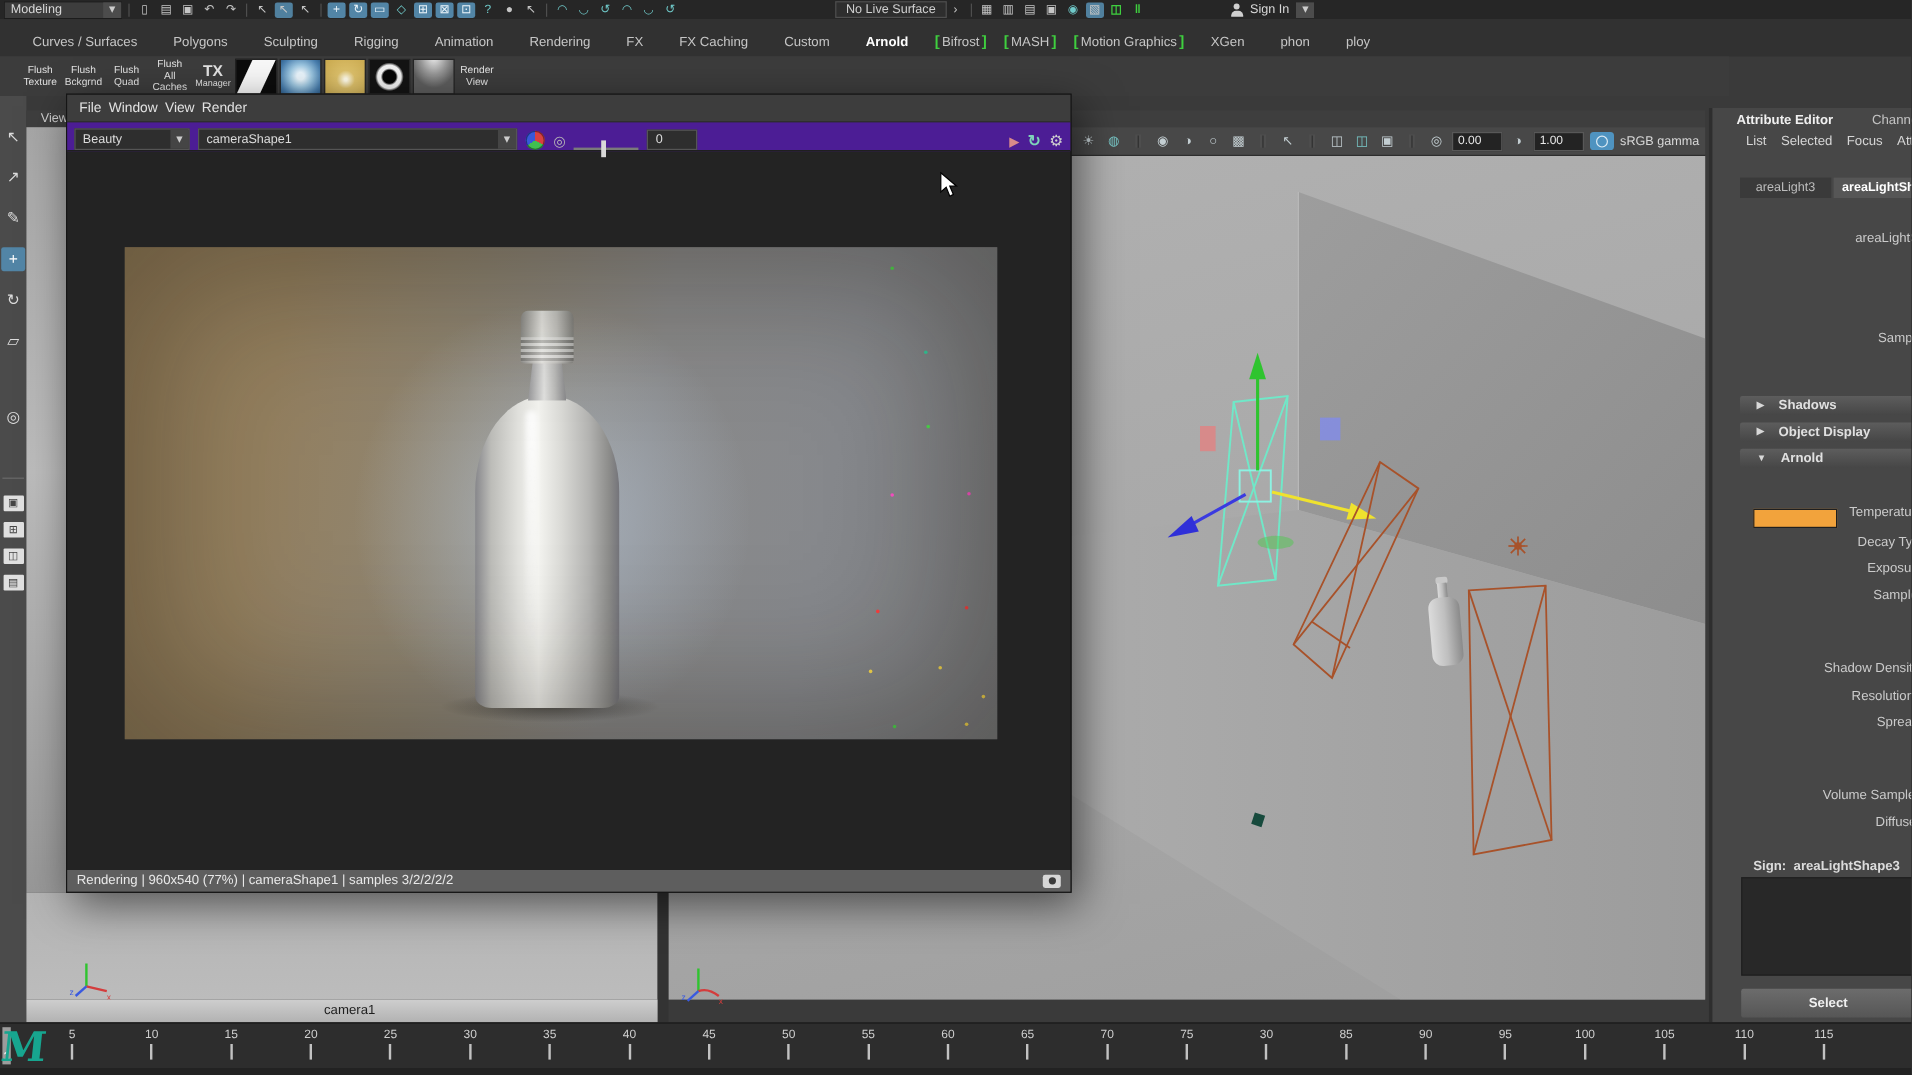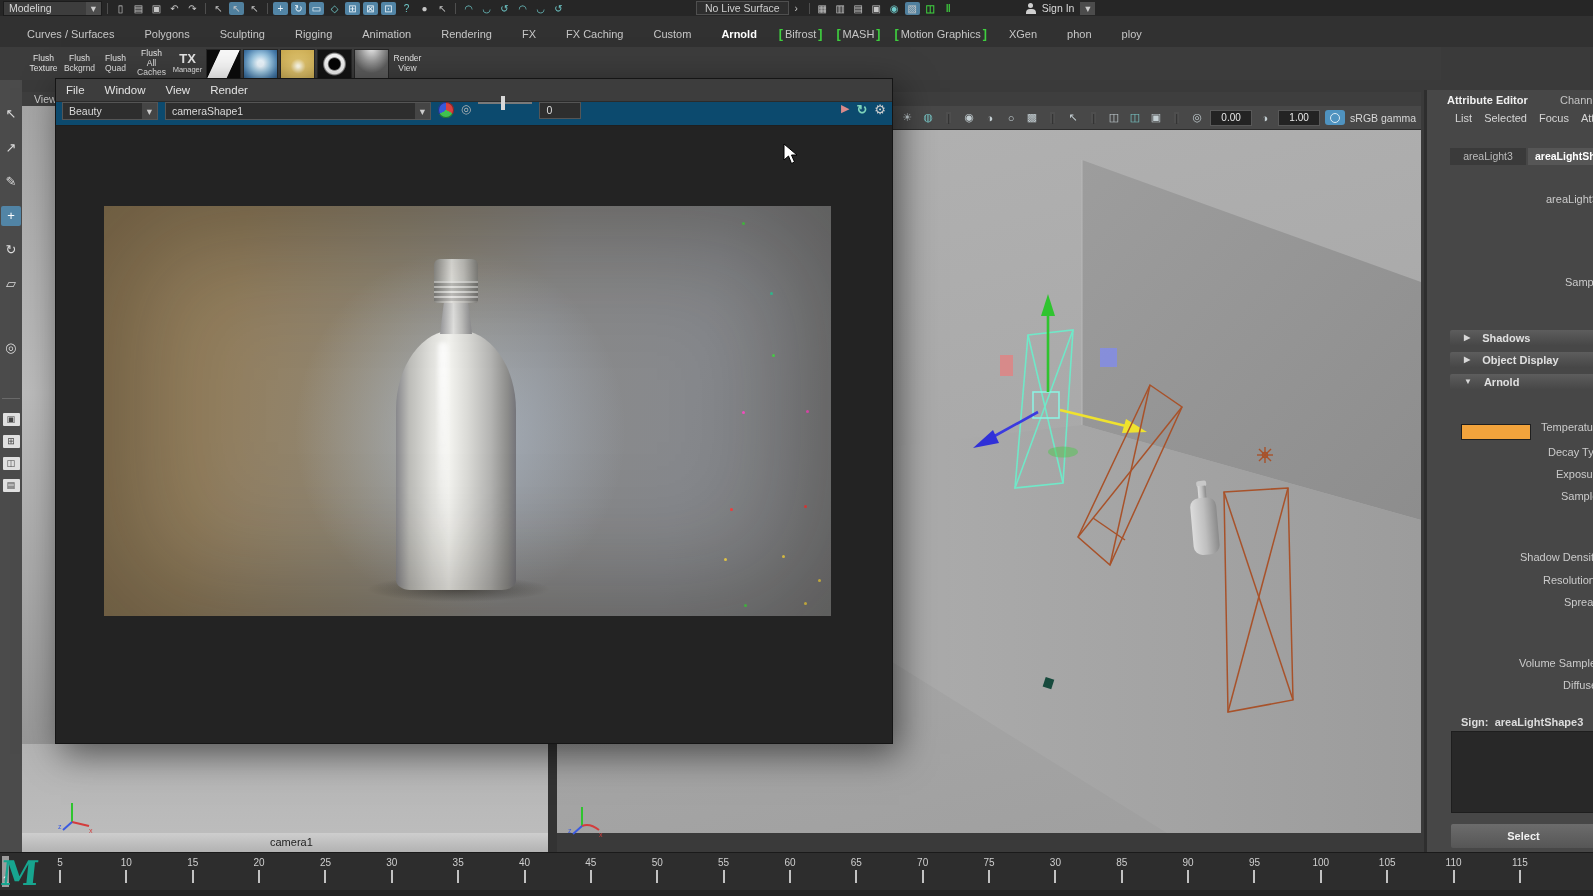--- a/index.html
+++ b/index.html
@@ -27,21 +27,21 @@
   .person::after{content:"";position:absolute;left:0;top:6px;width:10px;height:5px;border-radius:4px 4px 0 0;background:#cfcfcf;}
   
   .tabrow{position:absolute;left:0;top:16px;width:1593px;height:31px;background:#313131;
           display:flex;align-items:flex-end;padding-left:12px;box-sizing:border-box;}
   .mtab{padding:4px 11px 6px;font-size:11px;color:#c6c6c6;white-space:nowrap;}
   .mtab.active .lbl{color:#fff;font-weight:bold;}
   .mtab.br{padding:4px 5px 6px;}
   .mtab .brk{color:#3fcf3f;font-weight:bold;font-size:12.5px;margin:0 2px;}
   
   .shelf{position:absolute;left:0;top:47px;width:1441px;height:33px;background:#3c3c3c;
-         display:flex;align-items:center;padding-left:26px;box-sizing:border-box;}
+         display:flex;align-items:center;padding-left:16px;box-sizing:border-box;}
   .shelf-btn{width:35px;height:30px;display:flex;flex-direction:column;justify-content:center;
              text-align:center;color:#e2e2e2;font-size:8.5px;line-height:9.5px;flex:none;}
   .shelf-btn.tx .l1{font-size:13px;font-weight:bold;line-height:12px;}
   .shelf-btn.tx .l2{font-size:7.5px;}
   .thumb{width:33px;height:28px;margin:0 1px;border:1px solid #262626;flex:none;}
   .t1{background:linear-gradient(115deg,#0c0c0c 28%,#f8f8f8 30% 70%,#0c0c0c 72%),#0c0c0c;}
   .t2{background:radial-gradient(circle at 50% 48%,#eaf5fc 0 14%,#9cc6e0 42%,#4a7fae 78%,#2e5d8a 100%);}
   .t3{background:radial-gradient(circle at 52% 58%,#fffbe8 0 5%,#ddc06a 32%,#c9a94e 100%);}
   .t4{background:radial-gradient(circle at 50% 50%,#050505 0 25%,#f2f2f2 33% 45%,#141414 55%);}
   .t5{background:radial-gradient(ellipse 60% 95% at 50% -12%,#f0f0f0,#9a9a9a 55%,#5d5d5d);}
@@ -61,21 +61,21 @@
   .cam-bottom{position:absolute;left:22px;top:744px;width:526px;height:89px;
               background:linear-gradient(#b4b4b4,#bcbcbc);}
   .persp-menubar{position:absolute;left:557px;top:92px;width:864px;height:14px;background:#3e3e3e;}
   .persp-iconbar{position:absolute;left:557px;top:106px;width:864px;height:24px;background:#484848;
                  border-bottom:1px solid #2d2d2d;display:flex;align-items:center;justify-content:flex-end;
                  gap:5px;padding-right:5px;box-sizing:border-box;}
   .vpicon{width:16px;text-align:center;color:#c3ced2;font-size:11px;flex:none;}
   .vpicon.teal{color:#79c9c9;}
   .vpicon.sep{color:#2d2d2d;width:5px;}
   .vfield{background:#232323;border:1px solid #585858;color:#eaeaea;font-size:10px;height:14px;
-          line-height:14px;min-width:32px;text-align:center;padding:0 4px;flex:none;}
+          line-height:14px;min-width:32px;text-align:left;padding:0 4px;flex:none;}
   .cmbtn{width:20px;height:15px;background:#4f93c0;border-radius:3px;position:relative;flex:none;}
   .cmbtn::before{content:"";position:absolute;left:5px;top:2.5px;width:10px;height:10px;border-radius:50%;border:1.5px solid #dbeaf4;box-sizing:border-box;}
   .cmlabel{color:#d8d8d8;font-size:10.5px;white-space:nowrap;}
   .persp-vp{position:absolute;left:557px;top:130px;width:864px;height:703px;
             background:linear-gradient(165deg,#b2b2b2,#a8a8a8 55%,#9e9e9e);}
   .pdiv{position:absolute;left:548px;top:90px;width:9px;height:762px;background:#333;}
   .pbar{position:absolute;top:833px;height:19px;background:linear-gradient(#cecece,#b2b2b2);
         color:#1e1e1e;font-size:11px;line-height:19px;}
   .pbar span{position:absolute;top:0;}
   
@@ -107,23 +107,23 @@
   .cflabel{position:absolute;left:3px;top:22px;color:#f2f2f2;font-size:10px;font-weight:bold;}
   .bstrip{position:absolute;left:0;top:890px;width:1593px;height:6px;background:#222;}
   .mlogo{position:absolute;left:1px;top:855px;font-size:34px;line-height:36px;font-weight:bold;
          color:#17a58f;transform:skewX(-6deg);font-family:"DejaVu Serif",serif;}
   
   .awin{position:absolute;left:55px;top:78px;width:838px;height:666px;background:#232323;
         border:1px solid #151515;box-sizing:border-box;box-shadow:6px 10px 34px rgba(0,0,0,.55);}
   .atitle{height:26px;background:#f4f4f4;display:flex;align-items:center;gap:8px;padding:0 10px;color:#1f1f1f;font-size:12px;}
   .wbtns{margin-left:auto;display:flex;}
   .wbtn{width:44px;text-align:center;line-height:26px;color:#333;font-size:12.5px;}
-  .amenubar{height:22px;background:#3d3d3d;display:flex;align-items:center;gap:20px;padding-left:10px;
+  .amenubar{height:22px;background:#3d3d3d;display:flex;align-items:center;gap:6px;padding-left:10px;
             font-size:11.5px;color:#e2e2e2;border-bottom:1px solid #2b2b2b;}
-  .atoolbar{height:23px;background:#0c4a6e;display:flex;align-items:flex-start;gap:7px;padding:0 6px;border-bottom:1px solid #1f1f1f;}
+  .atoolbar{height:23px;background:#4c1d95;display:flex;align-items:flex-end;gap:7px;padding:0 6px;border-bottom:1px solid #1f1f1f;}
   .acombo{display:flex;align-items:center;background:#2e2e2e;border:1px solid #555;height:16px;
           font-size:10.5px;color:#dcdcdc;justify-content:space-between;}
   .aov{width:88px;padding-left:6px;}
   .cam{width:258px;padding-left:6px;}
   .acombo .ddbox{background:#454545;height:16px;line-height:16px;}
   .cwheel{width:16px;height:16px;border-radius:50%;flex:none;
           background:conic-gradient(#d84040 0 33%,#40c050 33% 66%,#3858d8 66% 100%);
           box-shadow:inset 0 0 0 1px rgba(0,0,0,.4);}
   .aicon{color:#b8b8b8;font-size:12px;flex:none;}
   .sl{width:54px;height:2px;background:#7a7a7a;position:relative;flex:none;}
@@ -608,19 +608,23 @@
     </div>
     <div class="rimg">
       <div class="rglow"></div>
       <div class="bshadow"></div>
       <div class="bbody"></div>
       <div class="bneck"></div>
       <div class="bcap"></div>
       <div class="specks"></div>
       <div class="rvig"></div>
     </div>
+    <div class="astatus">
+      <span>Rendering | 960x540 (77%) | cameraShape1  | samples 3/2/2/2/2</span>
+      <span class="scam"></span>
+    </div>
   </div>
 
   <svg class="cursor" width="16" height="22">
     <polygon points="1,1 1,17 5.5,13 8.5,20.5 11.5,19 8.5,12 14,12" fill="#fff" stroke="#000" stroke-width="1"></polygon>
   </svg>
 
 </div>
 
 </body></html>

